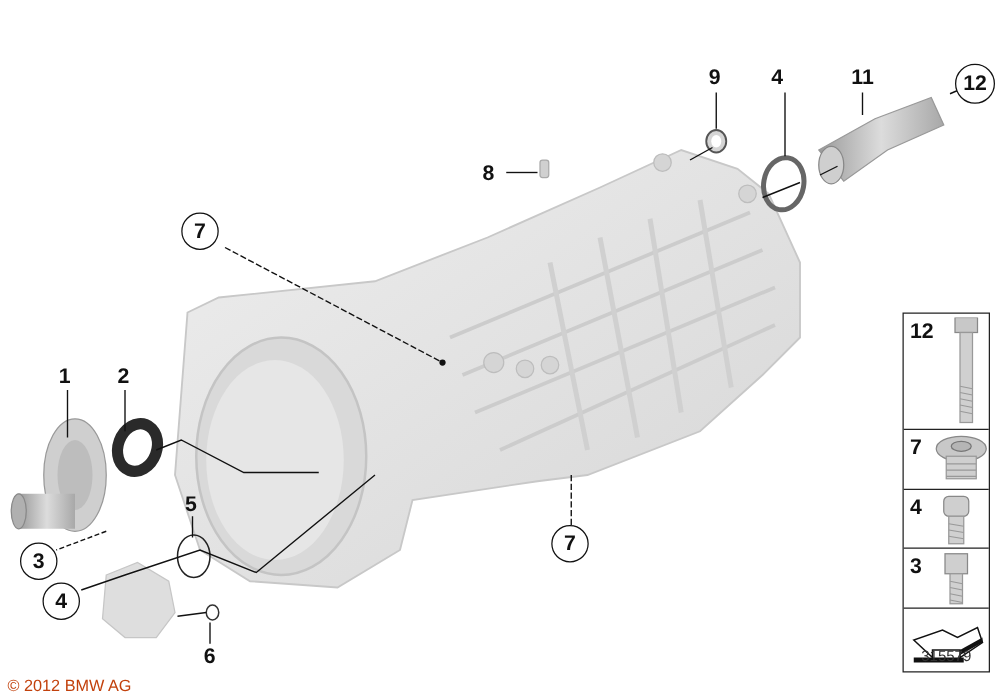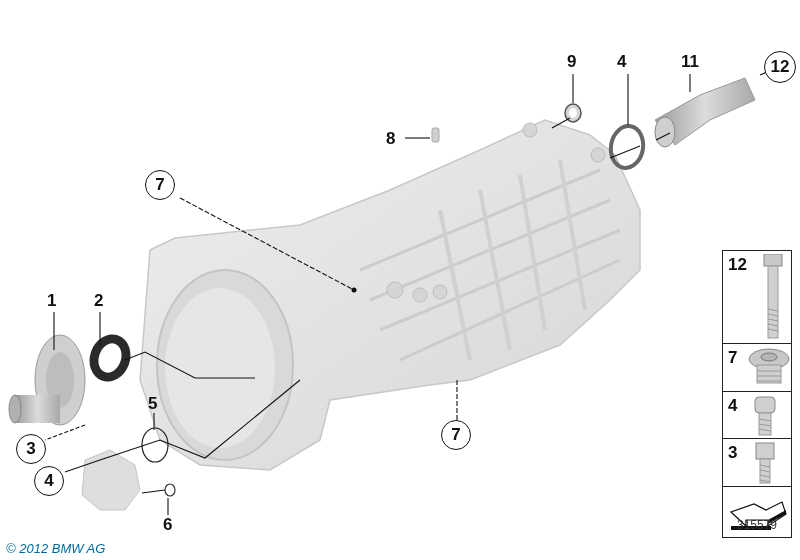--- a/index.html
+++ b/index.html
@@ -5,21 +5,21 @@
   html, body { margin:0; padding:0; background:#ffffff; }
   body { width:800px; height:560px; position:relative; overflow:hidden; font-family:"Liberation Sans", sans-serif; }
   .stage { position:absolute; left:0; top:0; width:800px; height:560px; }
   .num { position:absolute; font-weight:bold; font-size:17px; color:#111; font-family:"Liberation Sans", sans-serif; line-height:1; }
   .circ { position:absolute; width:30px; height:30px; border:1.6px solid #111; border-radius:50%; background:#fff; display:flex; align-items:center; justify-content:center; font-weight:bold; font-size:17px; color:#111; box-sizing:border-box; }
   .legend { position:absolute; left:722px; top:250px; width:70px; border:1.2px solid #222; box-sizing:border-box; background:#fff; }
   .legend .cell { position:relative; border-bottom:1.2px solid #222; box-sizing:border-box; }
   .legend .cell:last-child { border-bottom:none; }
   .legend .lbl { position:absolute; left:5px; top:4px; font-weight:bold; font-size:17px; color:#111; }
   .legend svg { position:absolute; }
-  .copyright { position:absolute; left:6px; top:541px; font-size:13px; color:#0369a1;font-style:italic; }
+  .copyright { position:absolute; left:6px; top:541px; font-size:13px; color:#c2410c; }
   .diagid { position:absolute; left:737px; top:518px; font-size:12px; color:#333; }
 </style>
 </head>
 <body>
 
 <div class="stage">
 
   <svg width="800" height="560" style="position:absolute;left:0;top:0;">
     <defs>
       <linearGradient id="hg" x1="0" y1="0" x2="1" y2="1">

